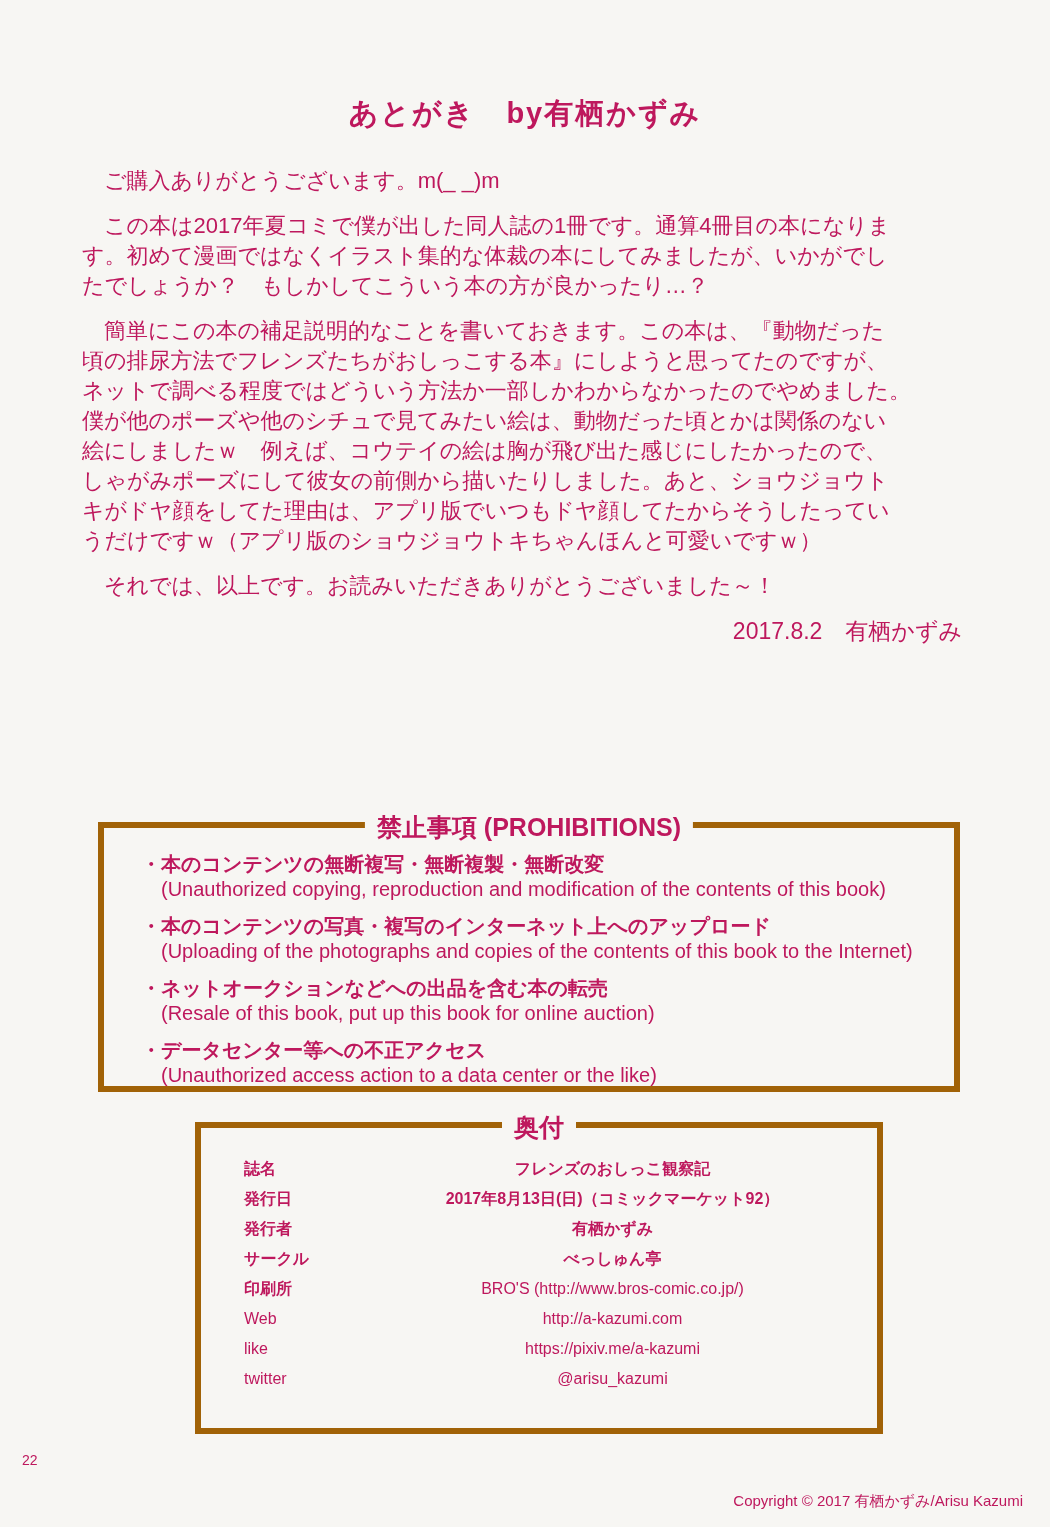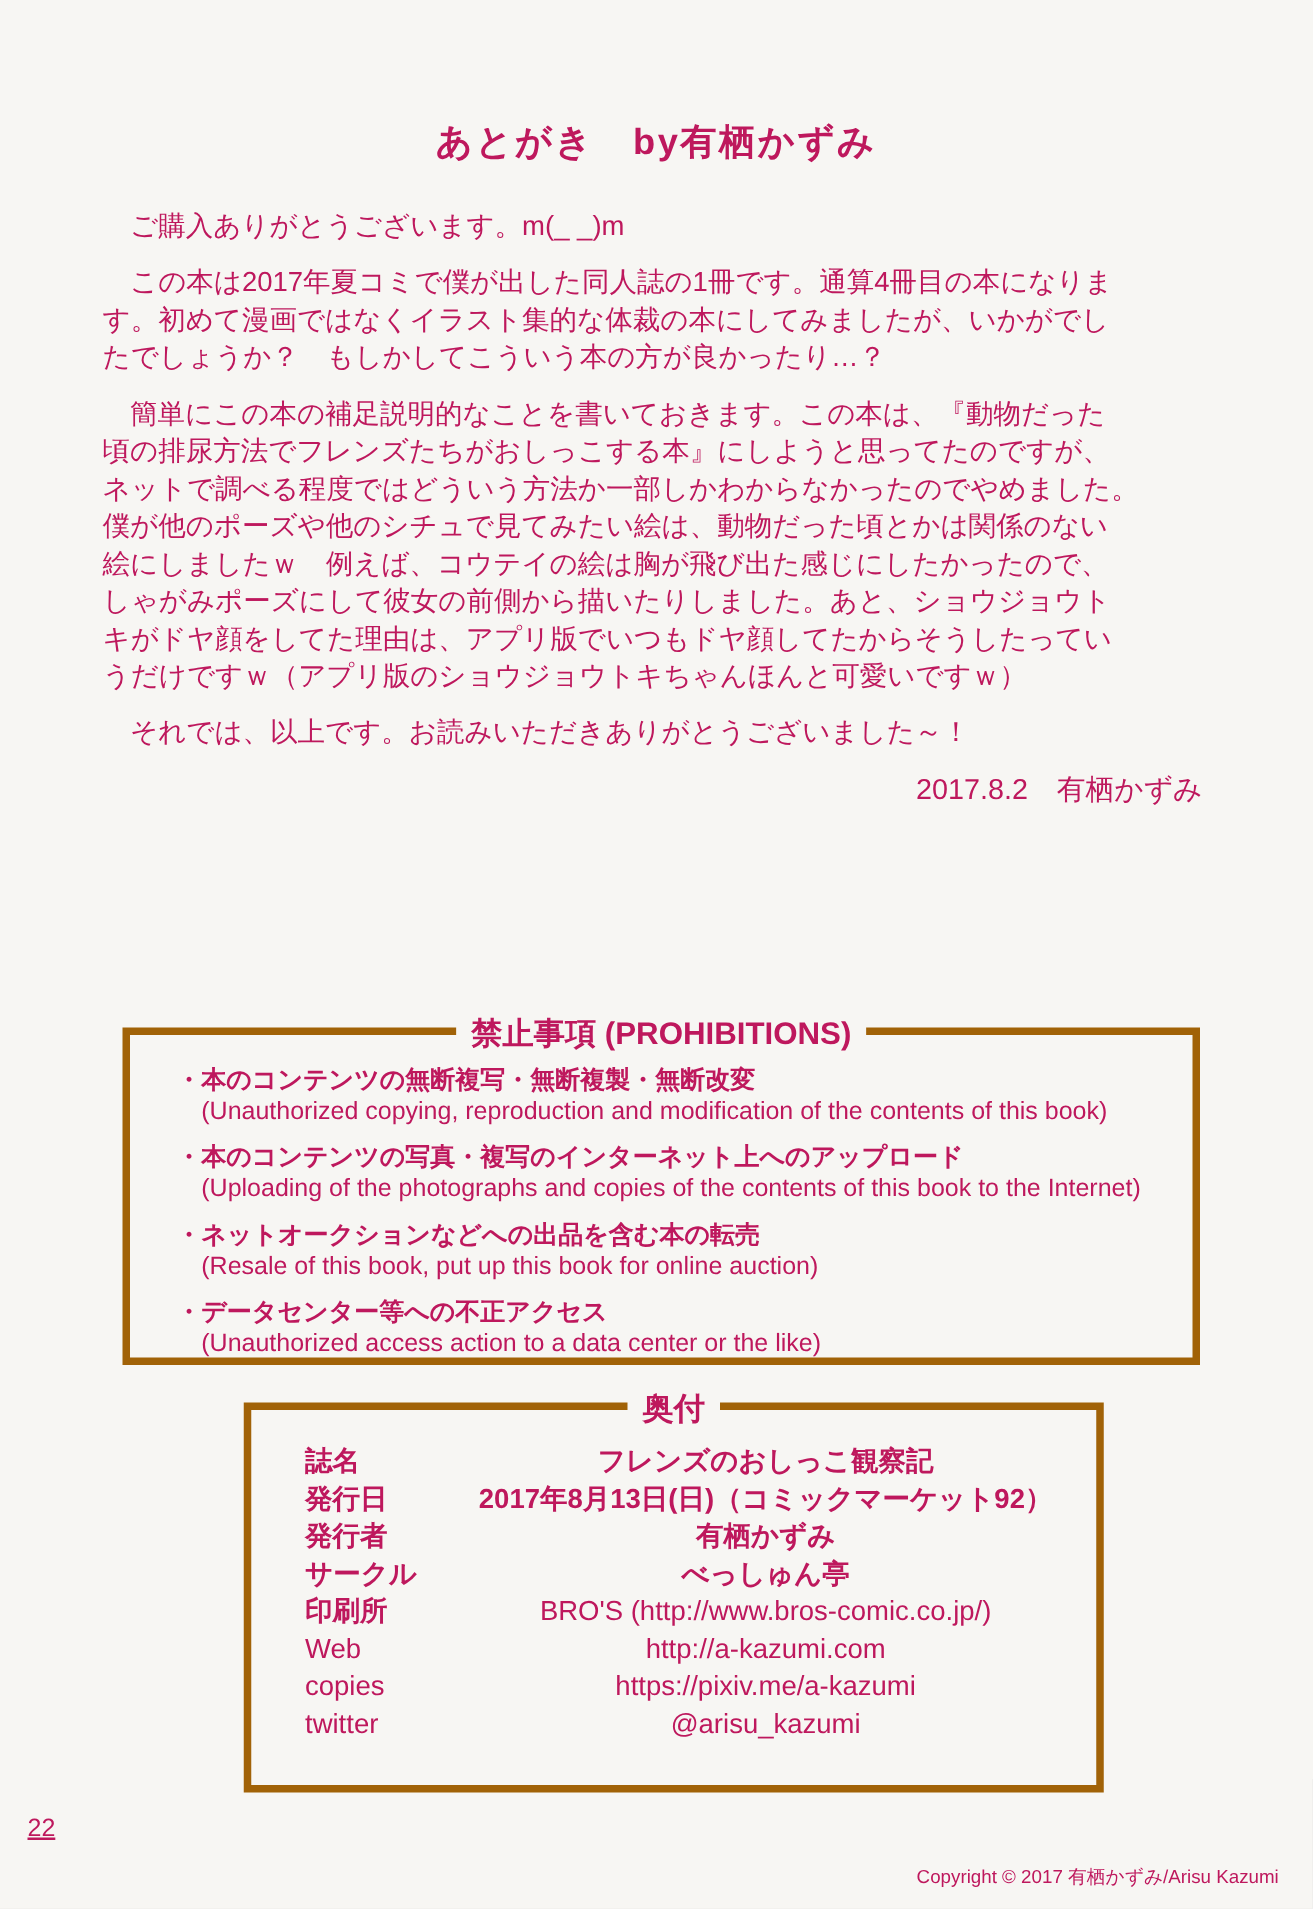--- a/index.html
+++ b/index.html
@@ -62,31 +62,30 @@
     padding-left:20px;
   }
   .colophon-box{
     left:195px;top:1122px;width:676px;height:300px;
   }
   .colophon-content{
     padding:26px 10px 0 43px;
   }
   .colophon-row{
     display:flex;
-    font-size:22px;line-height:30px;
+    font-size:16px;line-height:30px;
   }
   .colophon-label{
     width:114px;flex:0 0 114px;
   }
   .colophon-value{flex:1;text-align:center;}
   .jp-bold{font-weight:700;}
   .page-number{
     position:absolute;left:22px;top:1452px;
-    font-size:20px;
-    text-decoration:underline;
+    font-size:14px;
   }
   .copyright-notice{
     position:absolute;right:27px;top:1492px;
     font-size:15px;
   }
 </style>
 </head>
 <body>
 
 <div class="page">
@@ -153,21 +152,21 @@
       </div>
       <div class="colophon-row">
         <div class="colophon-label jp-auto jp-bold">印刷所</div>
         <div class="colophon-value">BRO'S (http://www.bros-comic.co.jp/)</div>
       </div>
       <div class="colophon-row">
         <div class="colophon-label">Web</div>
         <div class="colophon-value">http://a-kazumi.com</div>
       </div>
       <div class="colophon-row">
-        <div class="colophon-label">copies</div>
+        <div class="colophon-label">like</div>
         <div class="colophon-value">https://pixiv.me/a-kazumi</div>
       </div>
       <div class="colophon-row">
         <div class="colophon-label">twitter</div>
         <div class="colophon-value">@arisu_kazumi</div>
       </div>
     </div>
   </div>
 
   <div class="page-number">22</div>

